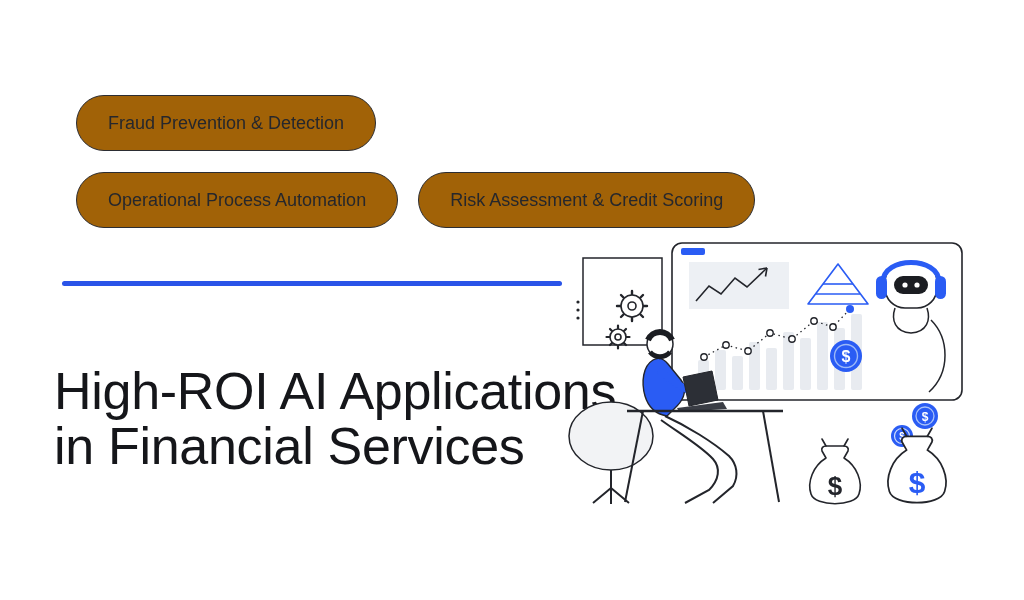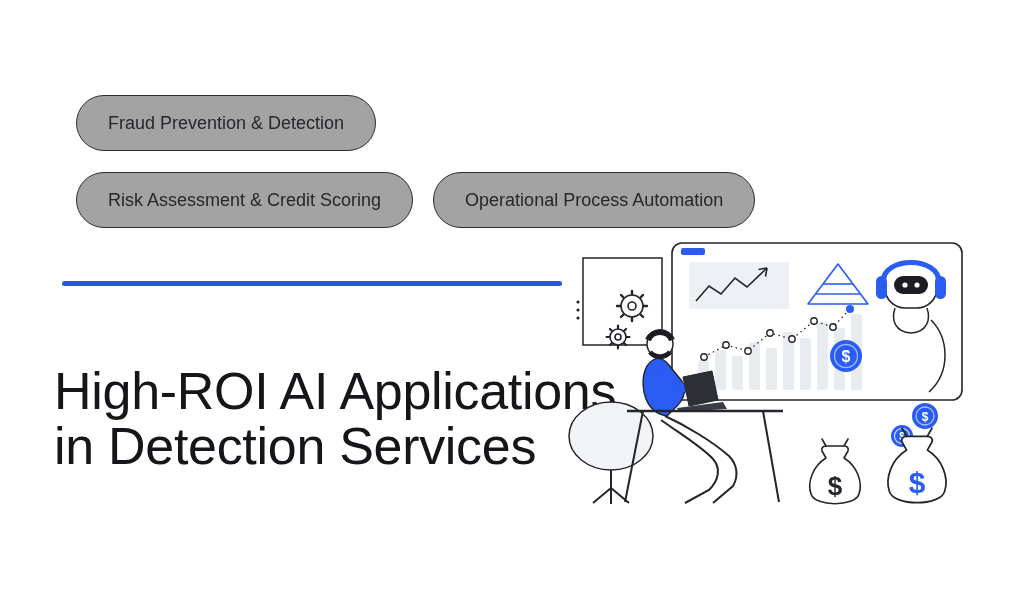--- a/index.html
+++ b/index.html
@@ -6,21 +6,21 @@
   .canvas {
     position:relative; width:1024px; height:600px; background:#ffffff;
     overflow:hidden; font-family:"Liberation Sans", sans-serif;
   }
   .tag-row { position:absolute; display:flex; gap:20px; }
   .tag-row.row1 { left:76px; top:95px; }
   .tag-row.row2 { left:76px; top:172px; }
   .tag {
     box-sizing:border-box; height:56px; display:flex; align-items:center;
     padding:0 31px; border:1.6px solid #2b2d33; border-radius:999px;
-    background:#a3a3a3; font-size:18px; color:#26272c; white-space:nowrap;
+    background:#a16207; font-size:18px; color:#26272c; white-space:nowrap;
   }
   .divider {
     position:absolute; left:62px; top:281px; width:500px; height:5px;
     background:#2a54e8; border-radius:3px;
   }
   .heading {
     position:absolute; left:54px; top:364px; font-size:52px; font-weight:400;
     color:#15161a; line-height:55px; letter-spacing:-0.3px;
   }
   .illustration { position:absolute; left:565px; top:240px; width:400px; height:272px; }
@@ -28,29 +28,29 @@
 </style>
 </head>
 <body>
 
 <div class="canvas">
 
   <div class="tag-row row1">
     <div class="tag">Fraud Prevention &amp; Detection</div>
   </div>
   <div class="tag-row row2">
+    <div class="tag">Operational Process Automation</div>
     <div class="tag">Risk Assessment &amp; Credit Scoring</div>
-    <div class="tag">Operational Process Automation</div>
   </div>
 
   <div class="divider"></div>
 
   <div class="heading">
     <div>High-ROI AI Applications</div>
-    <div>in Detection Services</div>
+    <div>in Financial Services</div>
   </div>
 
   <svg class="illustration" viewBox="0 0 400 272">
 
     <g>
       <rect x="18" y="18" width="79" height="87" fill="#ffffff" stroke="#23252b" stroke-width="1.5"></rect>
       <circle cx="13" cy="62" r="1.6" fill="#23252b"></circle>
       <circle cx="13" cy="70" r="1.6" fill="#23252b"></circle>
       <circle cx="13" cy="78" r="1.6" fill="#23252b"></circle>
     </g>

